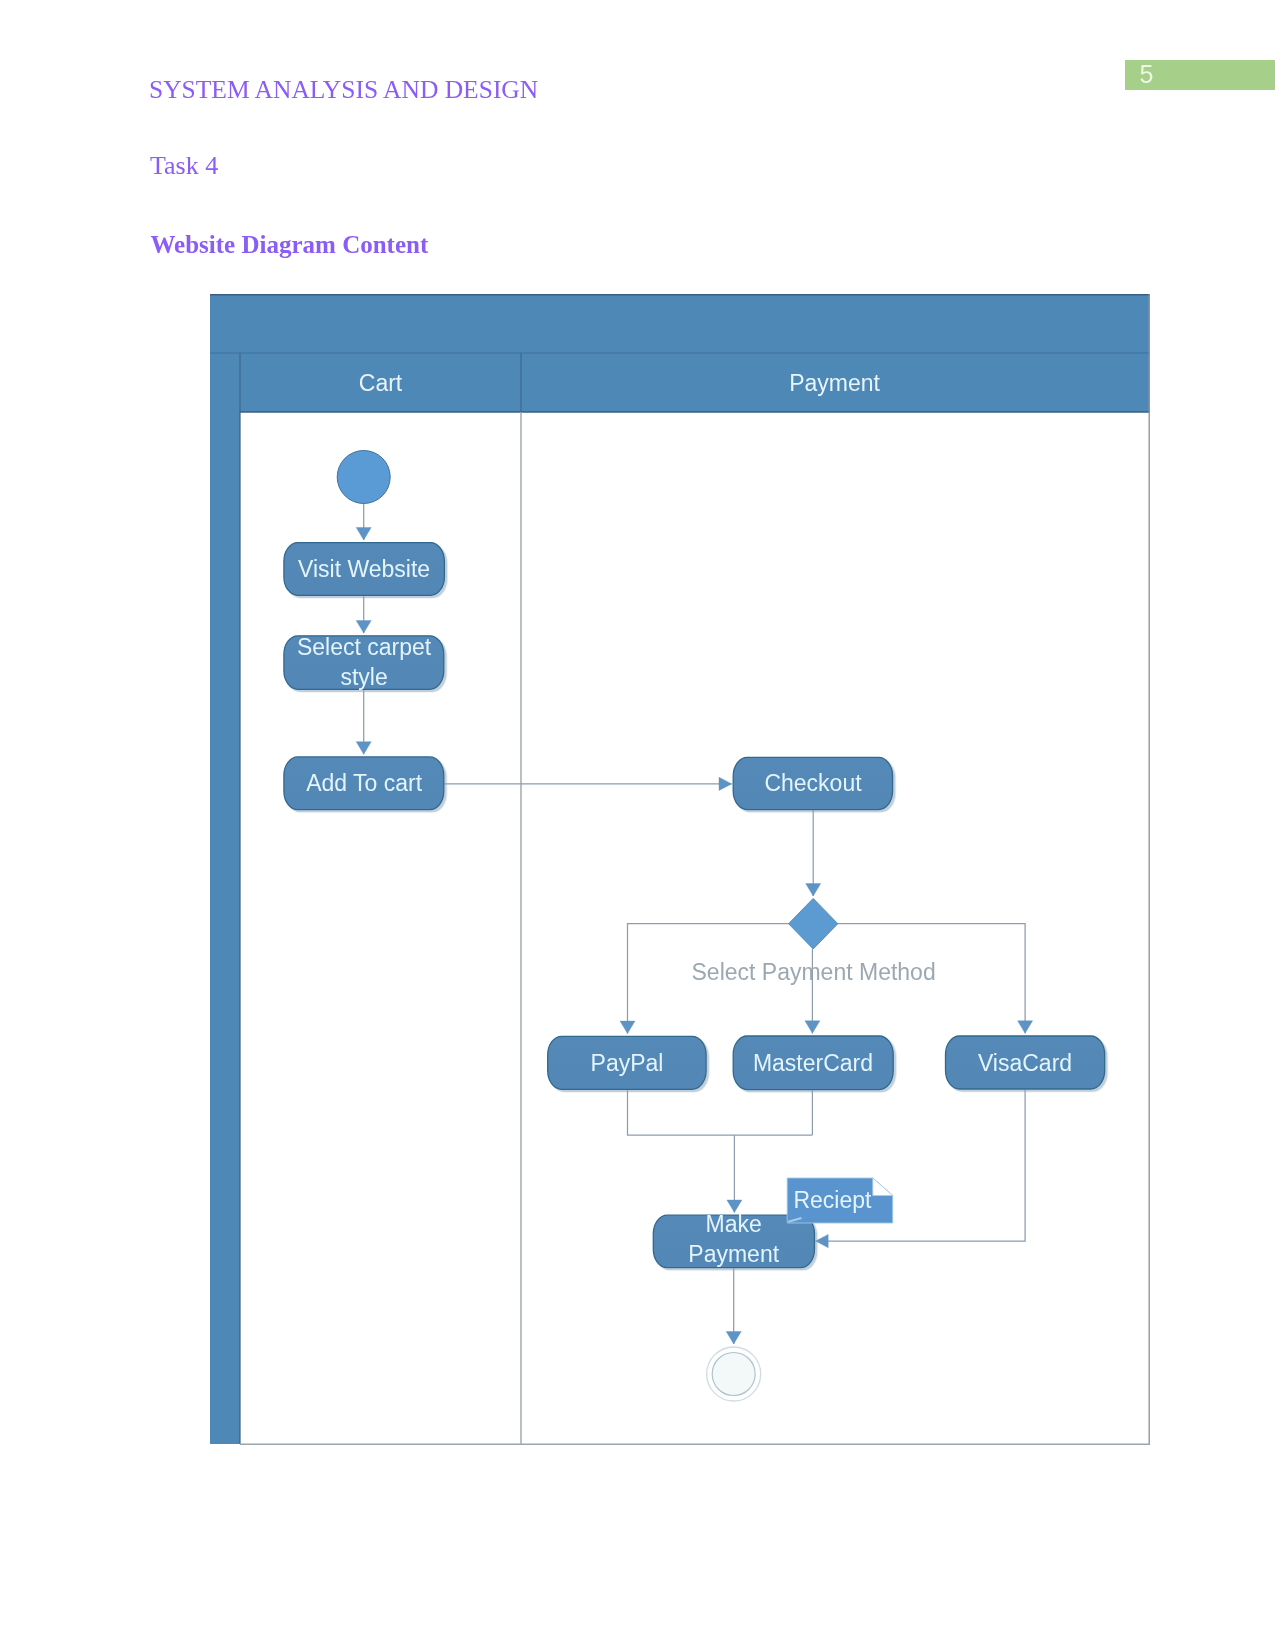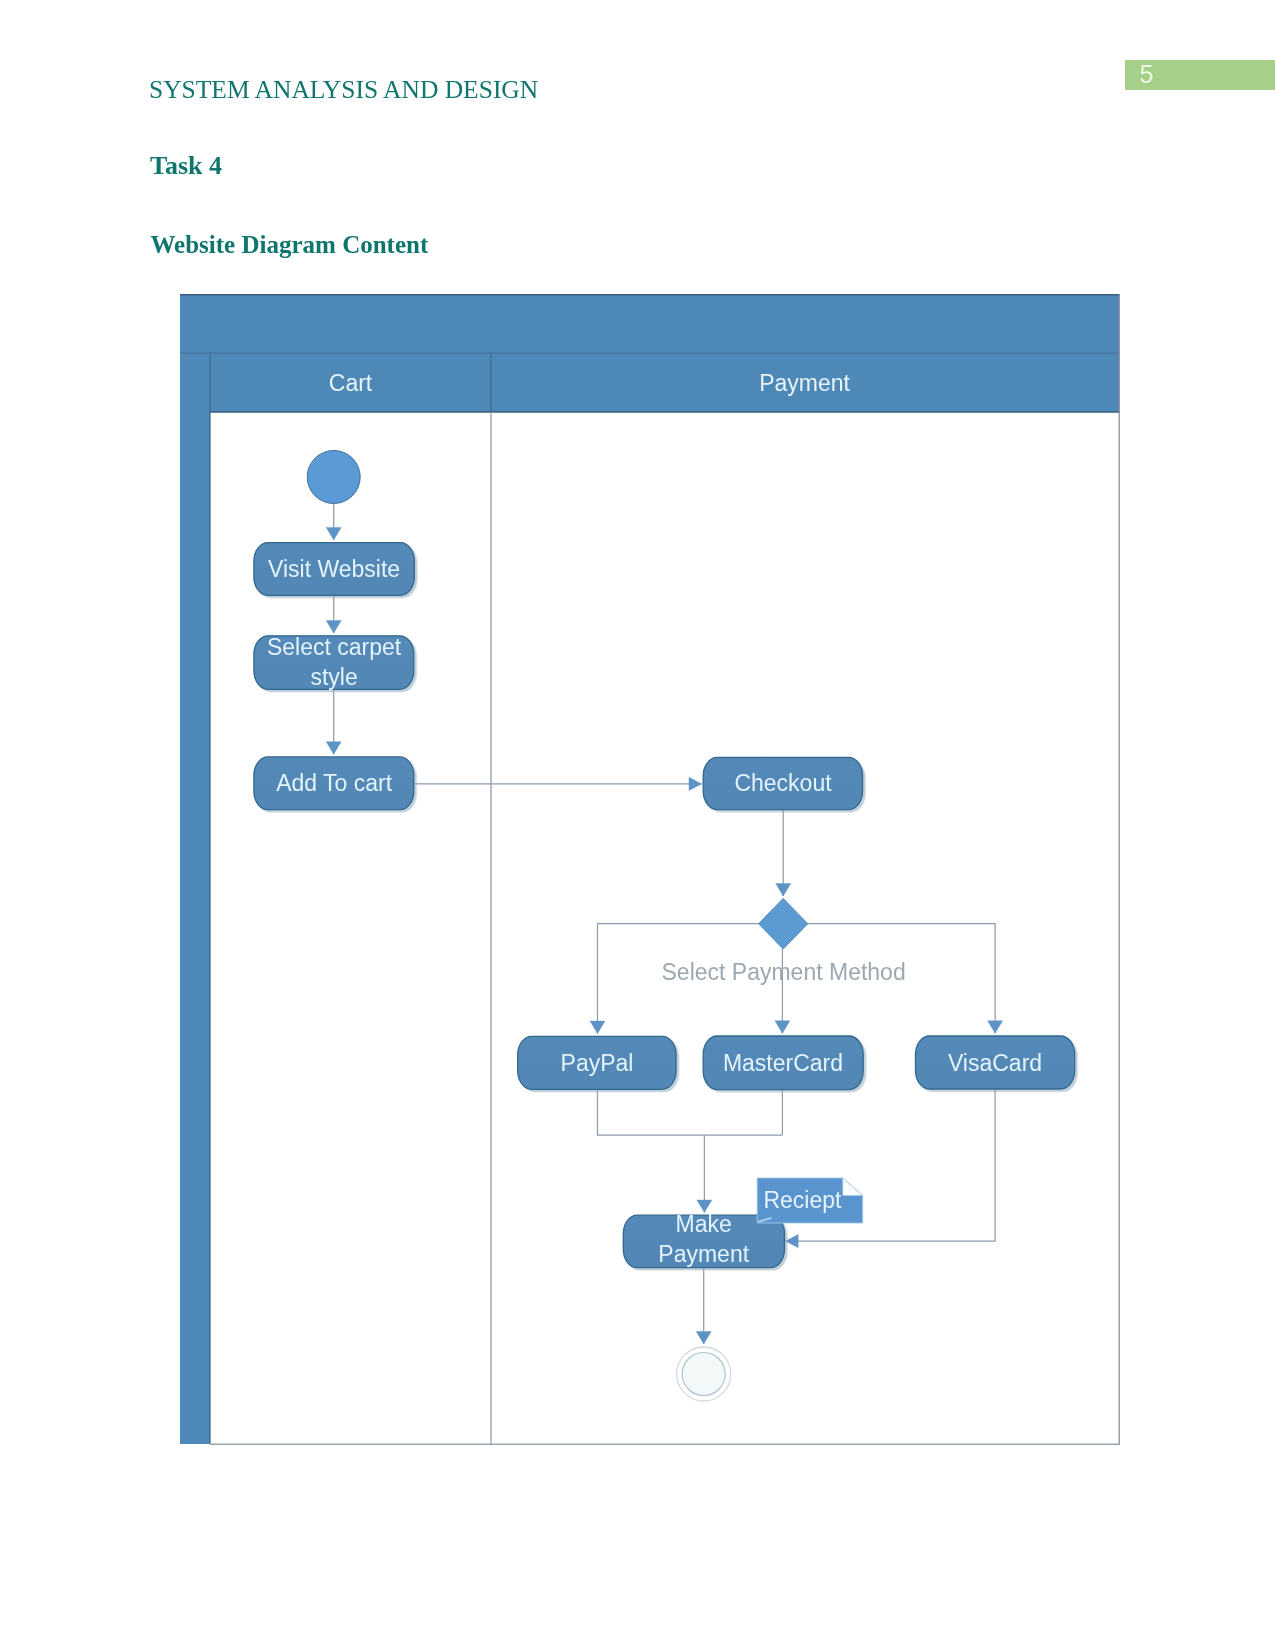--- a/index.html
+++ b/index.html
@@ -1,25 +1,25 @@
 <!DOCTYPE html>
 <html><head>
 <meta charset="utf-8">
 <title>System Analysis and Design</title>
 <style>
   html,body{margin:0;padding:0;}
   body{width:1275px;height:1651px;background:#ffffff;font-family:"Liberation Serif",serif;overflow:hidden;position:relative;}
   .page{position:absolute;inset:0;}
   #pagenum-badge{position:absolute;left:1125px;top:60px;width:150px;height:30px;background:#A6CF89;}
   #pagenum-badge .num{position:absolute;left:14.5px;top:2px;font-family:"Liberation Sans",sans-serif;font-size:25px;line-height:24px;color:#EDF8E4;}
-  .hdr{position:absolute;font-family:"Liberation Serif",serif;color:#0f766e;}
+  .hdr{position:absolute;font-family:"Liberation Serif",serif;color:#8b5cf6;}
   #doc-title{left:149px;top:75px;font-size:25.5px;}
-  #task-title{left:150px;top:151px;font-size:26px;font-weight:bold;}
+  #task-title{left:150px;top:151px;font-size:26px;font-weight:normal;}
   #section-title{left:150.5px;top:231px;font-size:25px;font-weight:bold;}
-  #diagram{position:absolute;left:144px;top:294px;width:942px;height:1153px;padding-left:36px;}
+  #diagram{position:absolute;left:174px;top:294px;width:942px;height:1153px;padding-left:36px;}
   svg{display:block;}
   .lane-label{font-family:"Liberation Sans",sans-serif;font-size:23px;fill:#E8F4FB;text-anchor:middle;}
   .node-label{font-family:"Liberation Sans",sans-serif;font-size:23px;fill:#E3F4FC;text-anchor:middle;}
   .dec-label{font-family:"Liberation Sans",sans-serif;font-size:23px;fill:#9BA8B2;text-anchor:middle;}
 </style>
 </head>
 <body>
 
 <div class="page">
 

